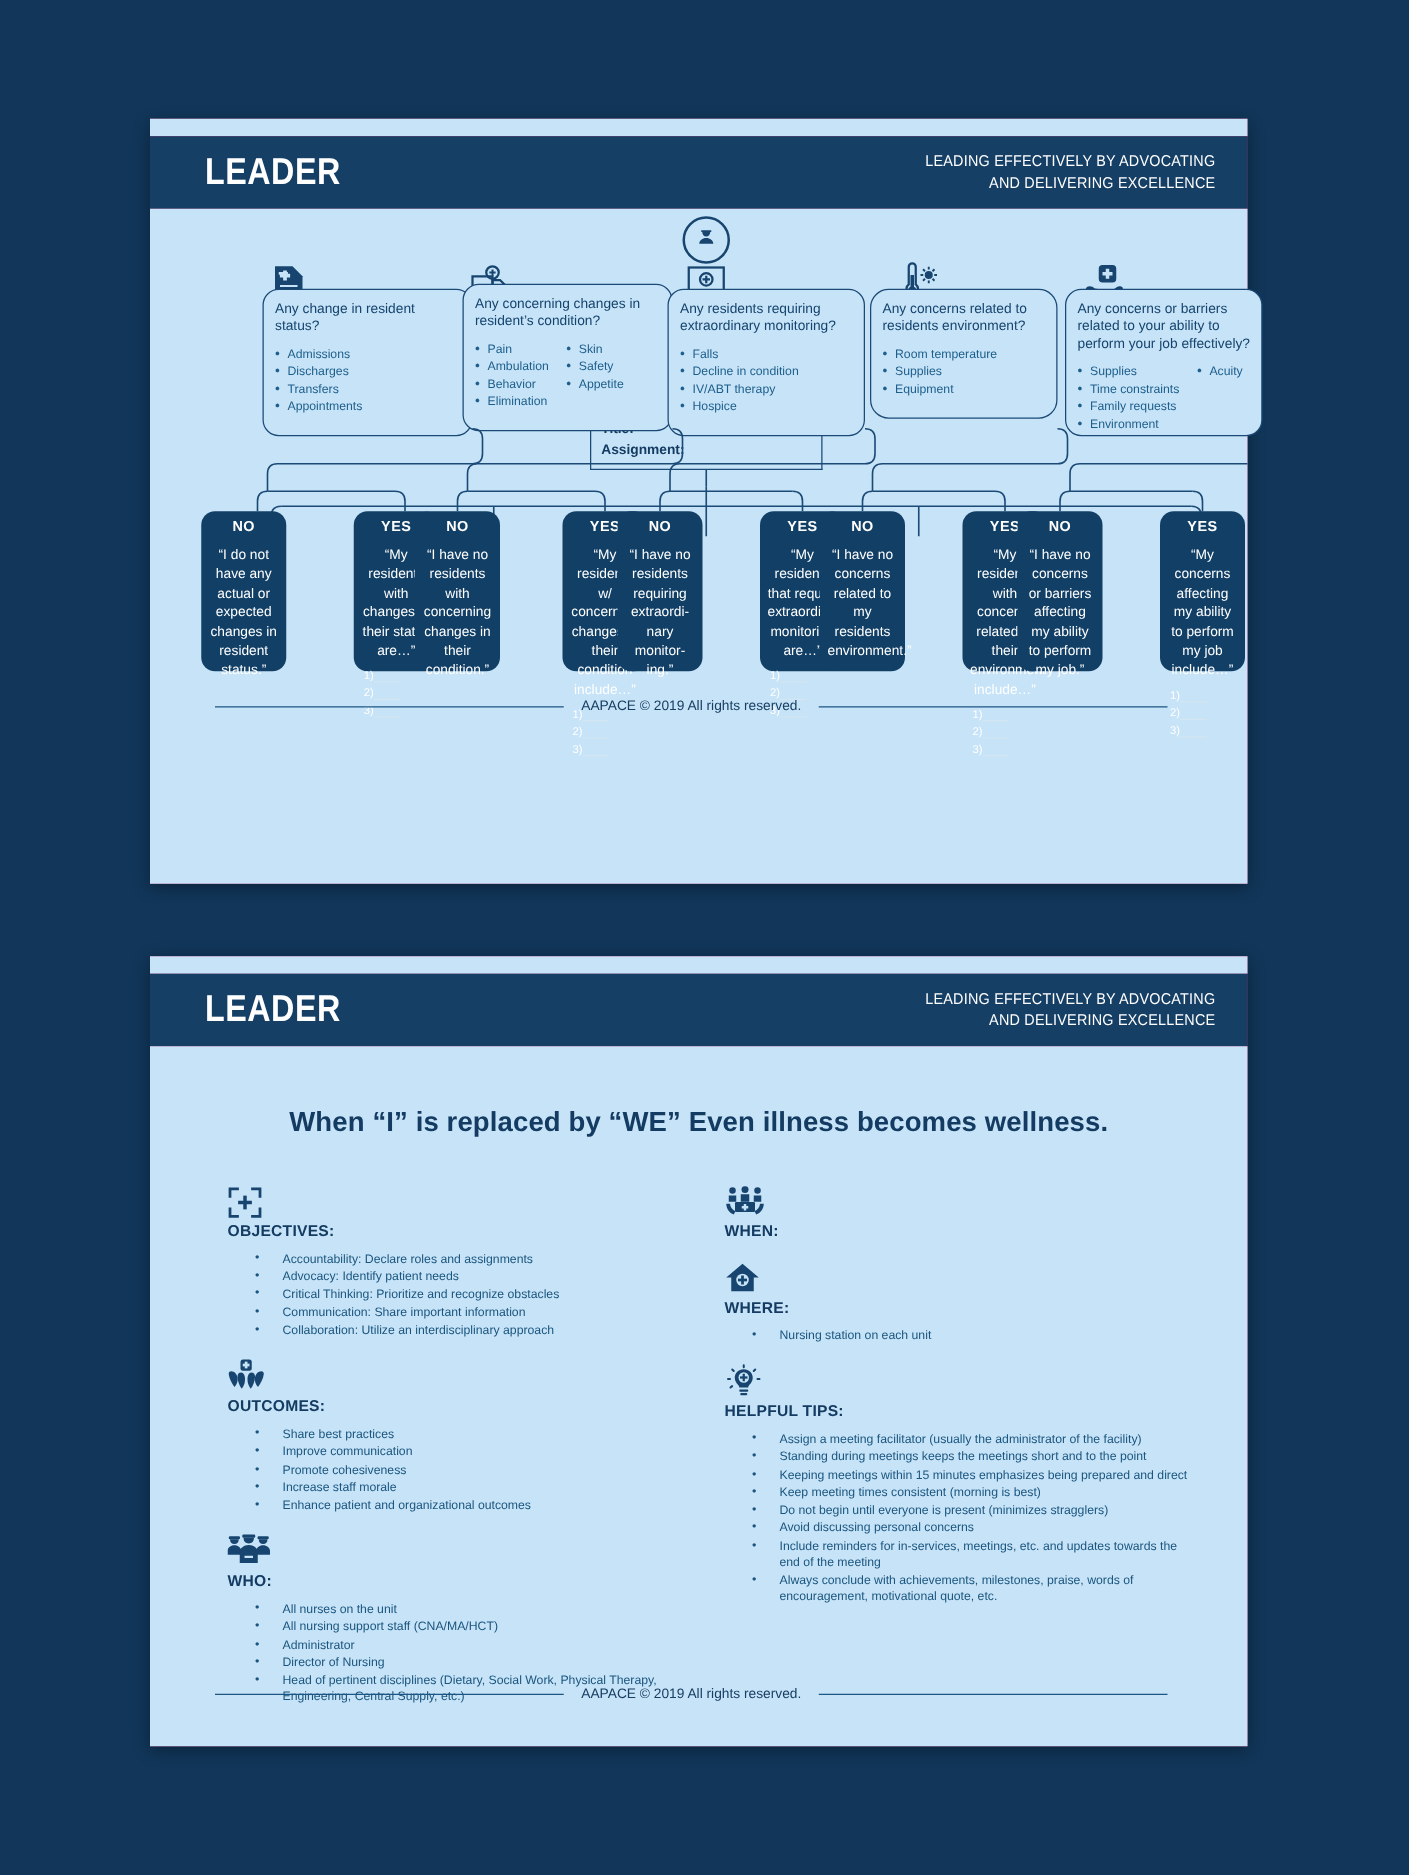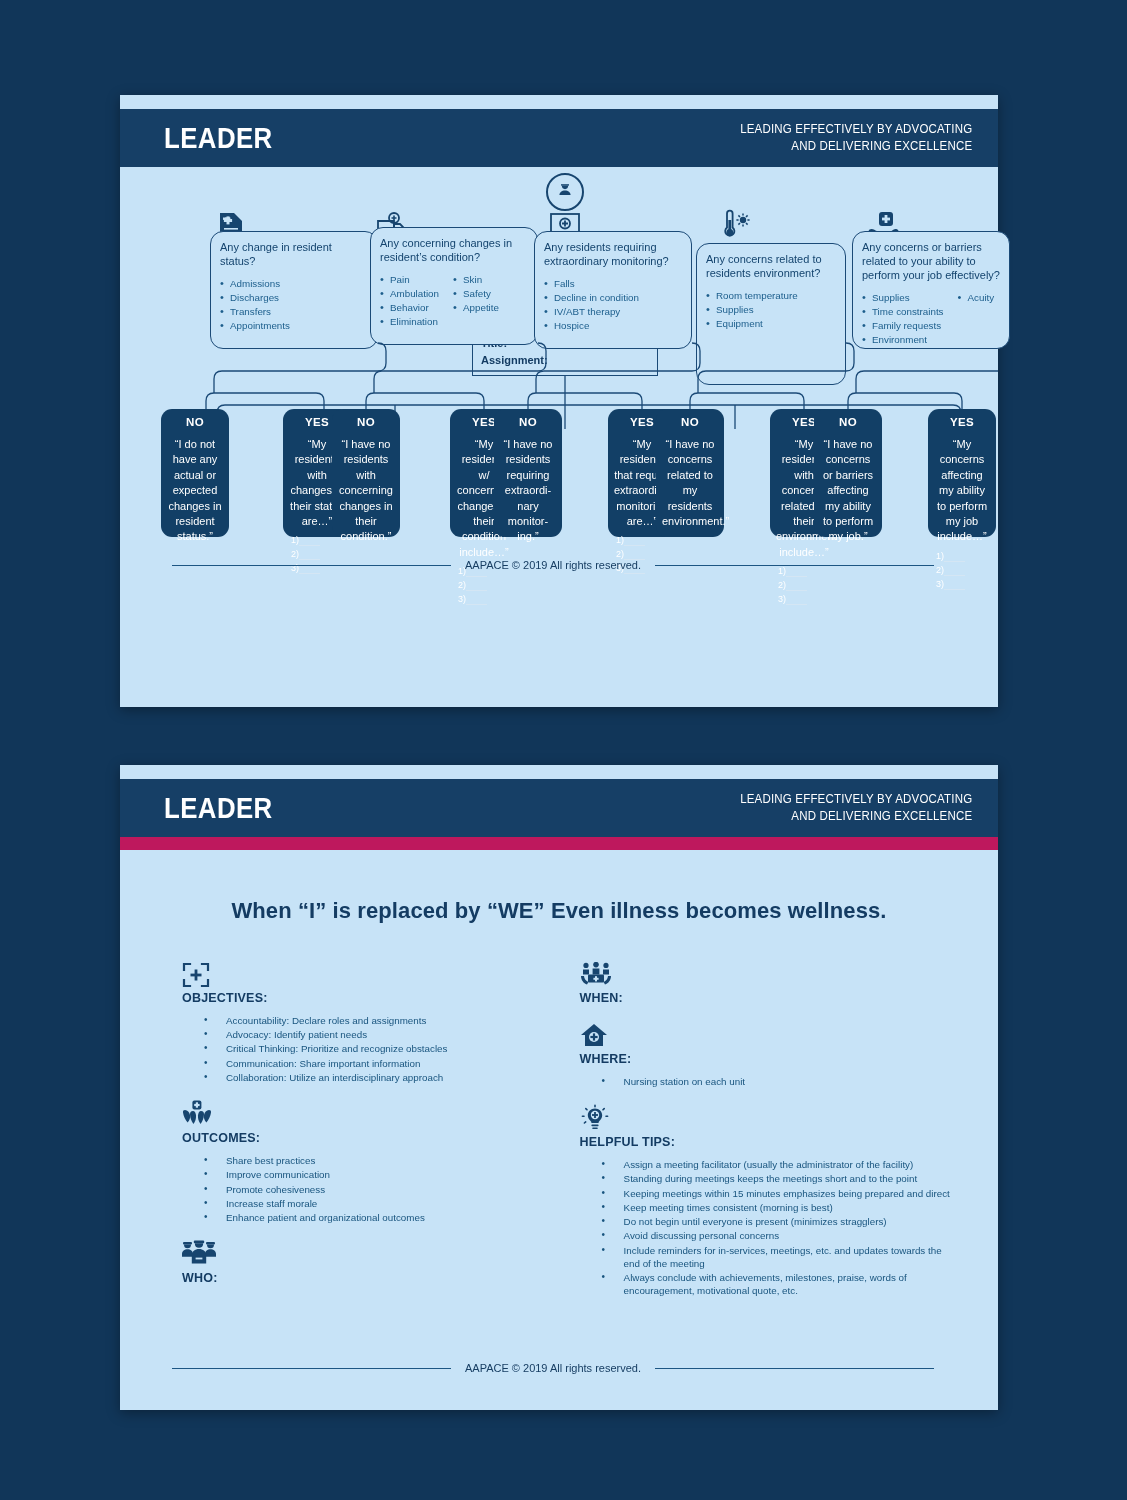--- a/index.html
+++ b/index.html
@@ -107,21 +107,21 @@
   }
   .abox .aquote { font-size: 11px; line-height: 1.4; }
   .abox .alines { margin-top: 5px; text-align: left; padding-left: 2px; }
   .abox .aline {
     font-size: 9px; line-height: 1.55; white-space: nowrap;
   }
   .abox .aline u { text-decoration: none; border-bottom: 1px solid #d4e6f4; padding: 0 17px 0 1px; }
 
   
   #card2 { top: 765px; }
-  #card2 .card-body { height: 560px; margin-top: 13px; }
+  #card2 .card-body { height: 560px; }
 
   .headline {
     text-align: center; color: #143c63;
     font-size: 22px; font-weight: bold; padding-top: 48px; letter-spacing: .1px;
   }
   .cols { display: flex; padding: 34px 44px 0 62px; gap: 35px; }
   .col-l { width: 370px; }
   .col-r { width: 420px; padding-left: 18px; }
 
   .sec { margin-bottom: 14px; }
@@ -267,21 +267,21 @@
           <g fill="none" stroke="#17456f" stroke-width="1.8">
             <path d="M9 4.5a2.8 2.8 0 015.6 0v14a4.6 4.6 0 11-5.6 0z"></path>
           </g>
           <circle cx="11.8" cy="23.5" r="3.4" fill="#17456f"></circle>
           <rect x="10.4" y="11" width="2.8" height="12" fill="#17456f"></rect>
           <circle cx="25" cy="11" r="3.2" fill="#17456f"></circle>
           <g stroke="#17456f" stroke-width="1.5">
             <path d="M25 4.4v2.2M25 15.4v2.2M18.4 11h2.2M29.4 11h2.2M20.4 6.4l1.6 1.6M28 14l1.6 1.6M29.6 6.4L28 8M22 14l-1.6 1.6"></path>
           </g>
         </svg>
-        <div class="qbox" style="left:576px; top:76px; width:150px; height:142px;">
+        <div class="qbox" style="left:576px; top:64px; width:150px; height:104px;border-radius:15px;">
           <h3>Any concerns related to residents environment?</h3>
           <div class="qcols">
             <ul>
               <li>Room temperature</li>
               <li>Supplies</li>
               <li>Equipment</li>
             </ul>
           </div>
         </div>
 
@@ -493,20 +493,27 @@
                   <path d="M25 4.4h7c0 2.6-1.2 3.8-3.5 3.8S25 7 25 4.4z"></path>
                   <path d="M28.5 9.2c-3 0-5.5 2-5.5 4.6v3h11v-3c0-2.6-2.5-4.6-5.5-4.6z"></path>
                   <rect x="11.8" y="0.6" width="10.4" height="2.6" rx="1"></rect>
                   <path d="M12.8 3.2h8.4c0 3-1.5 4.5-4.2 4.5s-4.2-1.5-4.2-4.5z"></path>
                   <path d="M17 9c-4 0-7.2 2.6-7.2 6v8.4h14.4V15c0-3.4-3.2-6-7.2-6z"></path>
                 </g>
                 <rect x="13.6" y="17.6" width="6.8" height="1.8" fill="#c7e3f7"></rect>
               </svg>
             </div>
             <div class="sec-label">WHO:</div>
+            <ul>
+              <li>All nurses on the unit</li>
+              <li>All nursing support staff (CNA/MA/HCT)</li>
+              <li>Administrator</li>
+              <li>Director of Nursing</li>
+              <li>Head of pertinent disciplines (Dietary, Social Work, Physical Therapy, Engineering, Central Supply, etc.)</li>
+            </ul>
           </div>
         </div>
 
         <div class="col-r">
 
           <div class="sec">
             <div class="sec-icon">
               <svg width="32" height="26" viewBox="0 0 32 26">
                 <g fill="#17456f">
                   <circle cx="6" cy="3.4" r="2.6"></circle>

